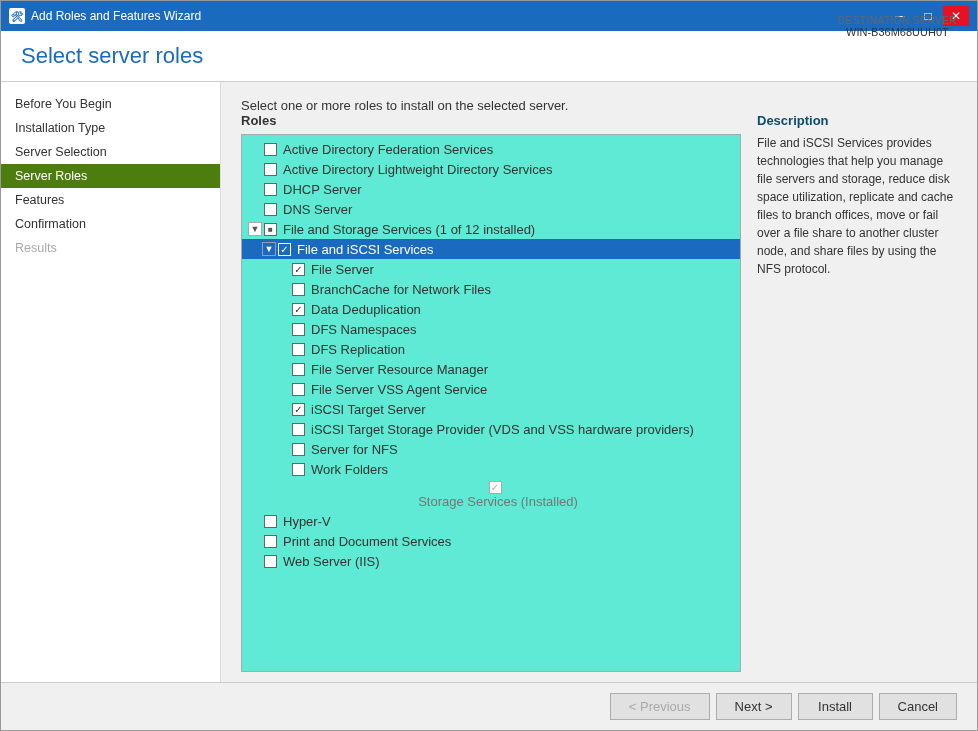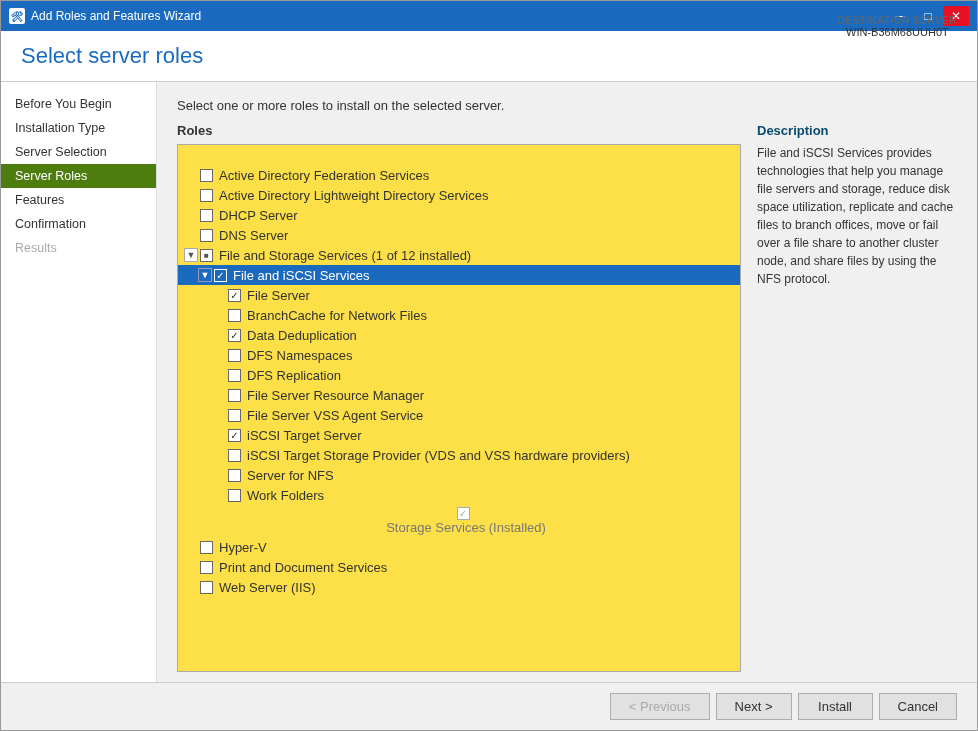--- a/index.html
+++ b/index.html
@@ -94,21 +94,21 @@
       letter-spacing: 0.5px;
     }
 
     .content-area {
       display: flex;
       flex: 1;
       overflow: hidden;
     }
 
     .sidebar {
-      width: 156px;
+      width: 220px;
       background: white;
       border-right: 1px solid #ddd;
       padding: 10px 0;
       flex-shrink: 0;
     }
     .sidebar-item {
       padding: 5px 14px;
       cursor: pointer;
       color: #333;
       font-size: 12.5px;
@@ -124,21 +124,20 @@
     .main-content {
       flex: 1;
       display: flex;
       flex-direction: column;
       padding: 16px 20px 10px 20px;
       overflow: hidden;
     }
     .instruction-text {
       font-size: 13px;
       color: #333;
-      margin-bottom: 10px;
     }
 
     .two-col {
       display: flex;
       gap: 16px;
       flex: 1;
       overflow: hidden;
     }
 
     .roles-panel {
@@ -148,24 +147,24 @@
       overflow: hidden;
     }
     .panel-label {
       font-weight: bold;
       font-size: 13px;
       margin-bottom: 6px;
       color: #333;
     }
     .roles-list {
       border: 1px solid #aaa;
-      background: #fde047;
+      background: #5eead4;
       flex: 1;
       overflow-y: auto;
-      padding: 20px 0;
+      padding: 4px 0;
     }
 
     .role-item {
       display: flex;
       align-items: center;
       padding: 2px 6px;
       cursor: pointer;
       color: #333;
       min-height: 20px;
     }

